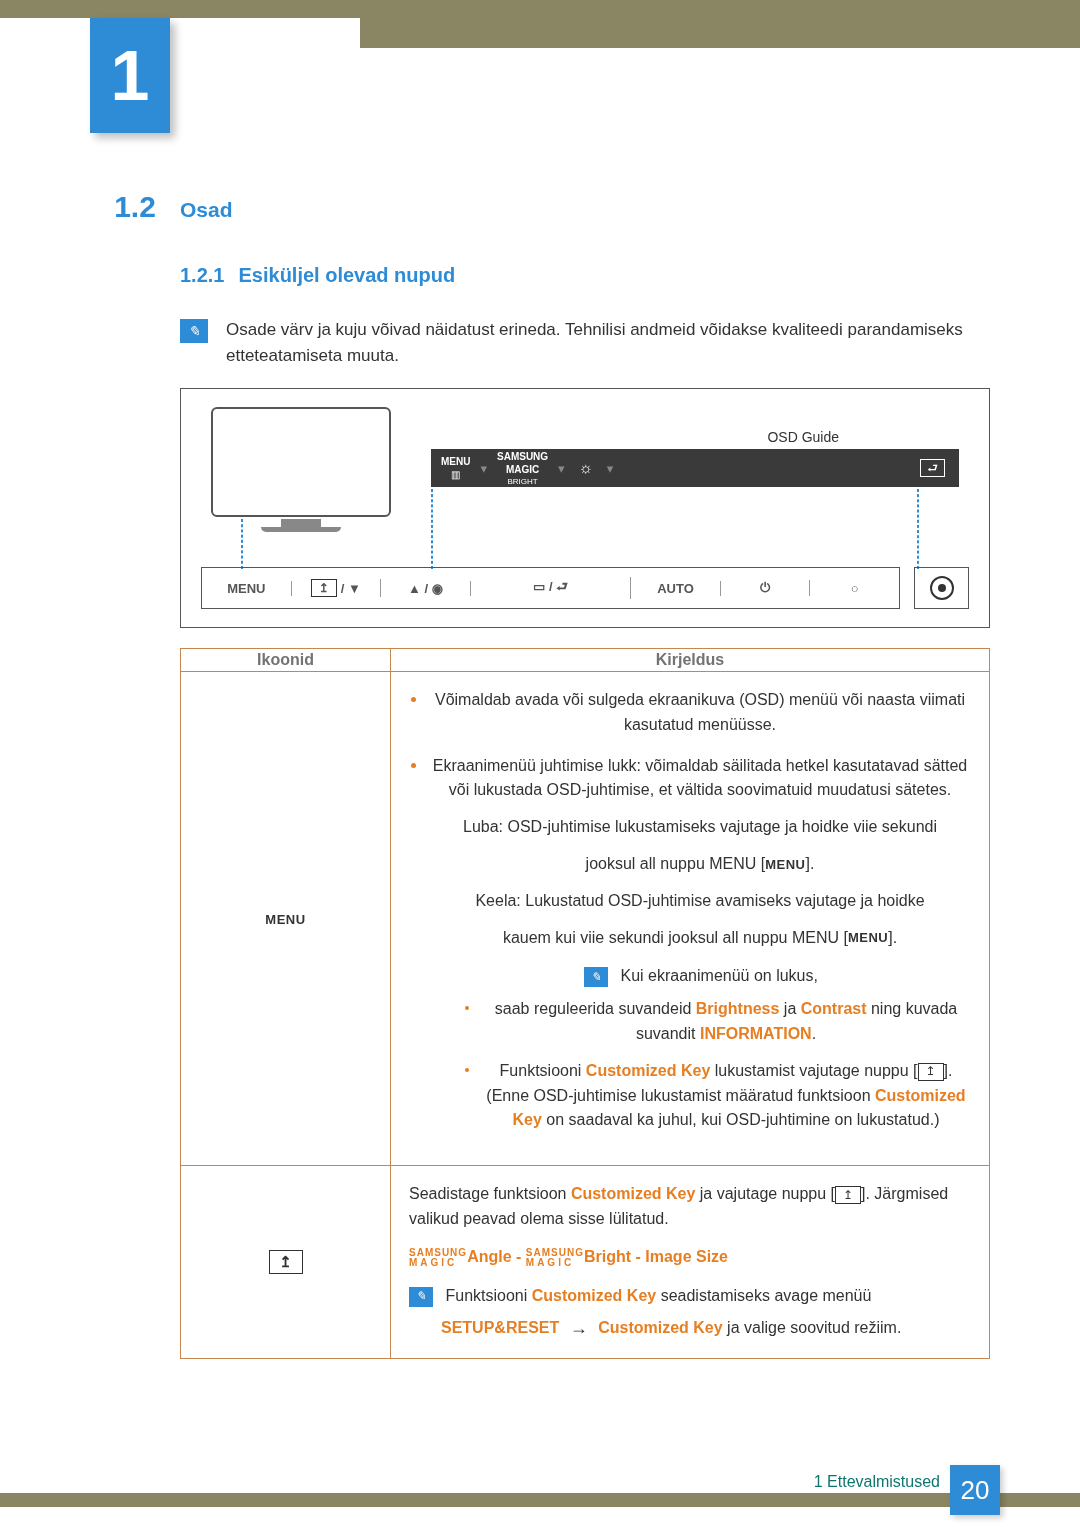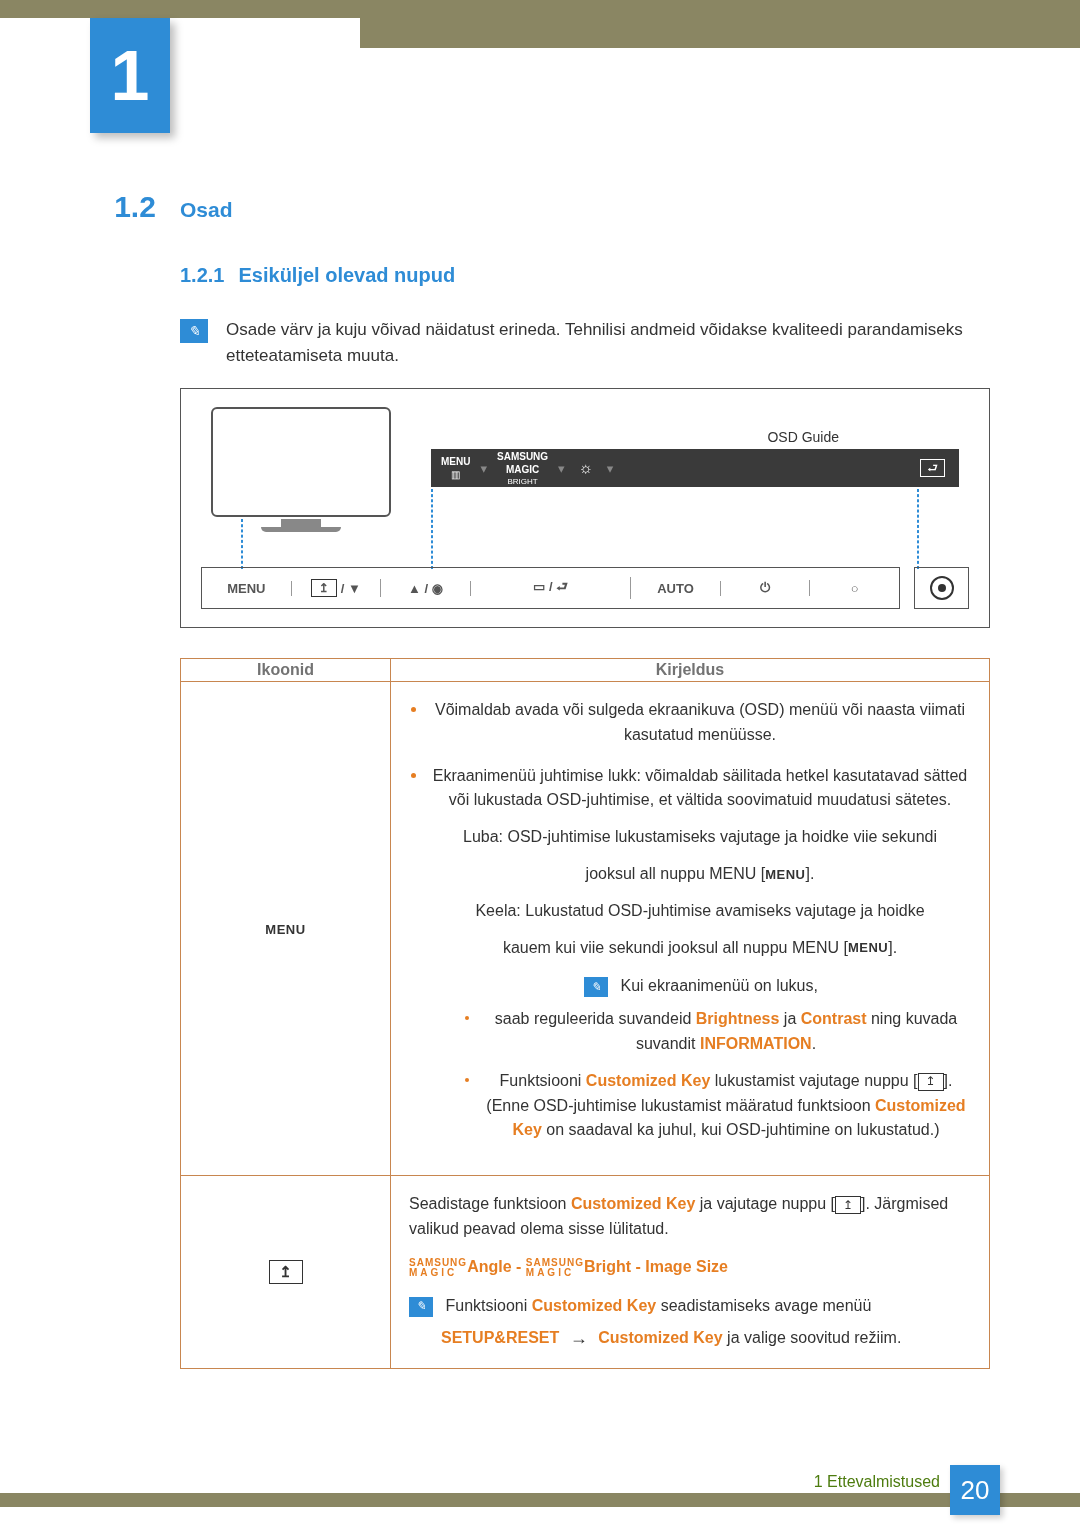--- a/index.html
+++ b/index.html
@@ -93,21 +93,21 @@
     display: flex; align-items: center; justify-content: center;
     flex-shrink: 0;
     margin-top: 2px;
   }
   .note-icon-inner { color: #fff; font-size: 14px; font-style: italic; }
   .figure {
     margin-left: 90px;
     border: 1px solid #555;
     height: 240px;
     position: relative;
-    margin-bottom: 30px;
+    margin-bottom: 20px;
     text-align: center;
   }
   .monitor {
     position: absolute;
     left: 30px; top: 18px;
     width: 180px; height: 110px;
     border: 2px solid #555;
     border-radius: 6px;
   }
   .monitor-stand {
@@ -273,21 +273,21 @@
     background: #2e8cd6;
     color: #fff;
     font-size: 26px;
     display: flex; align-items: center; justify-content: center;
     box-shadow: 3px 3px 6px rgba(0,0,0,0.2);
   }
   .footer-label {
     position: absolute;
     right: 140px; bottom: 36px;
     font-size: 16px;
-    color: #4d7c0f;
+    color: #0f766e;
   }
 </style>
 </head>
 <body>
 
 <div class="top-banner"></div>
 
 <div class="header-area">
   <div class="header-right-bar"></div>
   <div class="chapter-tab">1</div>

